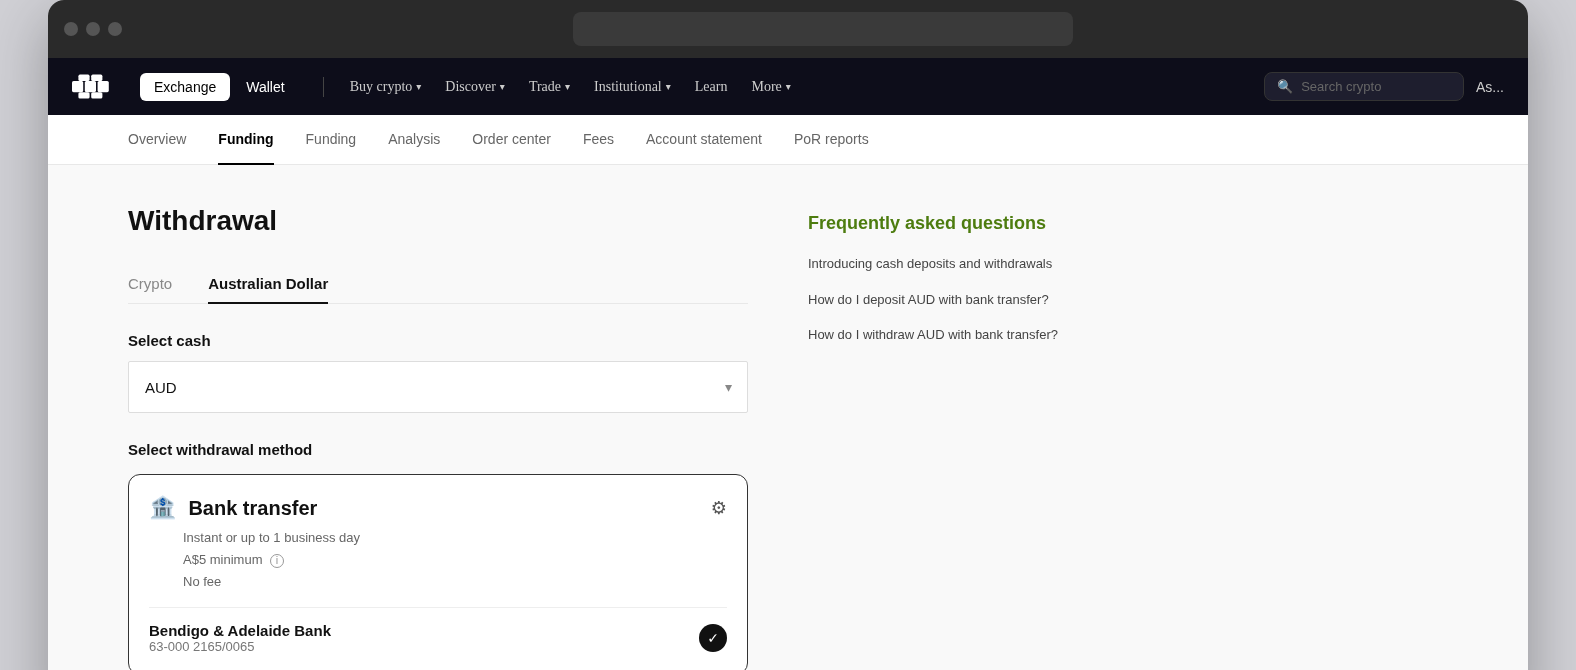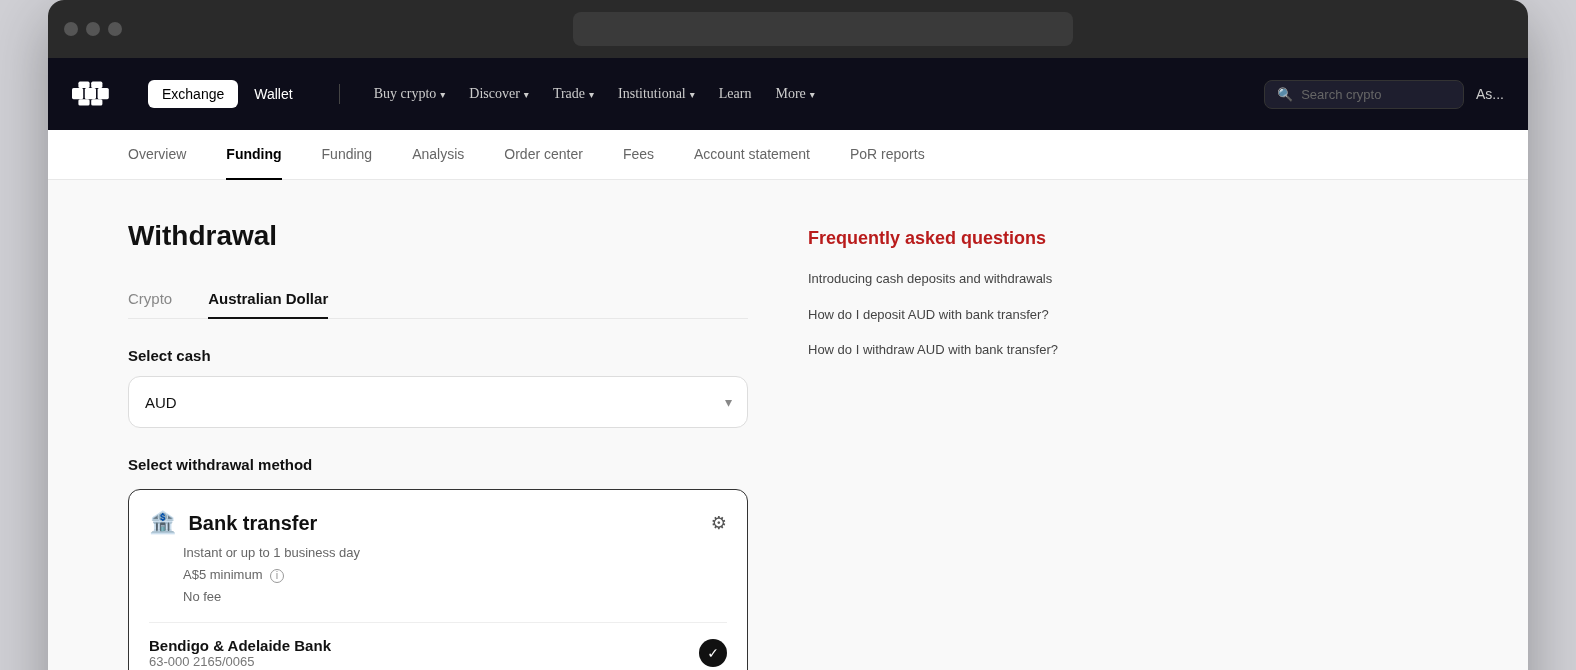--- a/index.html
+++ b/index.html
@@ -43,22 +43,22 @@
       max-width: 500px;
       margin: 0 auto;
     }
 
     
     .top-nav {
       background: #0d0d1a;
       display: flex;
       align-items: center;
       padding: 0 24px;
-      height: 72px;
-      gap: 16px;
+      height: 57px;
+      gap: 8px;
     }
     .okx-logo {
       display: flex;
       align-items: center;
       margin-right: 12px;
     }
     .logo-svg { width: 48px; height: 28px; }
     .nav-tabs {
       display: flex;
       align-items: center;
@@ -122,21 +122,21 @@
     .search-placeholder { color: #666; font-size: 13px; }
     .nav-user { color: #ccc; font-size: 14px; }
 
     
     .sub-nav {
       background: #fff;
       border-bottom: 1px solid #e8e8e8;
       display: flex;
       align-items: center;
       padding: 0 80px;
-      gap: 40px;
+      gap: 32px;
     }
     .sub-nav-item {
       padding: 16px 0;
       font-size: 14px;
       color: #666;
       cursor: pointer;
       border-bottom: 2px solid transparent;
       margin-bottom: -1px;
     }
     .sub-nav-item.active {
@@ -193,21 +193,21 @@
       margin-bottom: 12px;
     }
     .select-wrapper {
       position: relative;
       margin-bottom: 28px;
     }
     .form-select {
       width: 100%;
       height: 52px;
       border: 1px solid #ddd;
-      border-radius: 12px;
+      border-radius: 2px;
       background: #fff;
       padding: 0 44px 0 16px;
       font-size: 15px;
       color: #111;
       appearance: none;
       cursor: pointer;
     }
     .select-chevron {
       position: absolute;
       right: 16px;
@@ -306,21 +306,21 @@
     }
 
     
     .faq-area {
       width: 320px;
       padding-top: 8px;
     }
     .faq-title {
       font-size: 18px;
       font-weight: 700;
-      color: #b91c1c;
+      color: #4d7c0f;
       margin-bottom: 20px;
     }
     .faq-item {
       font-size: 13px;
       color: #444;
       margin-bottom: 16px;
       cursor: pointer;
       line-height: 1.5;
     }
   </style>

